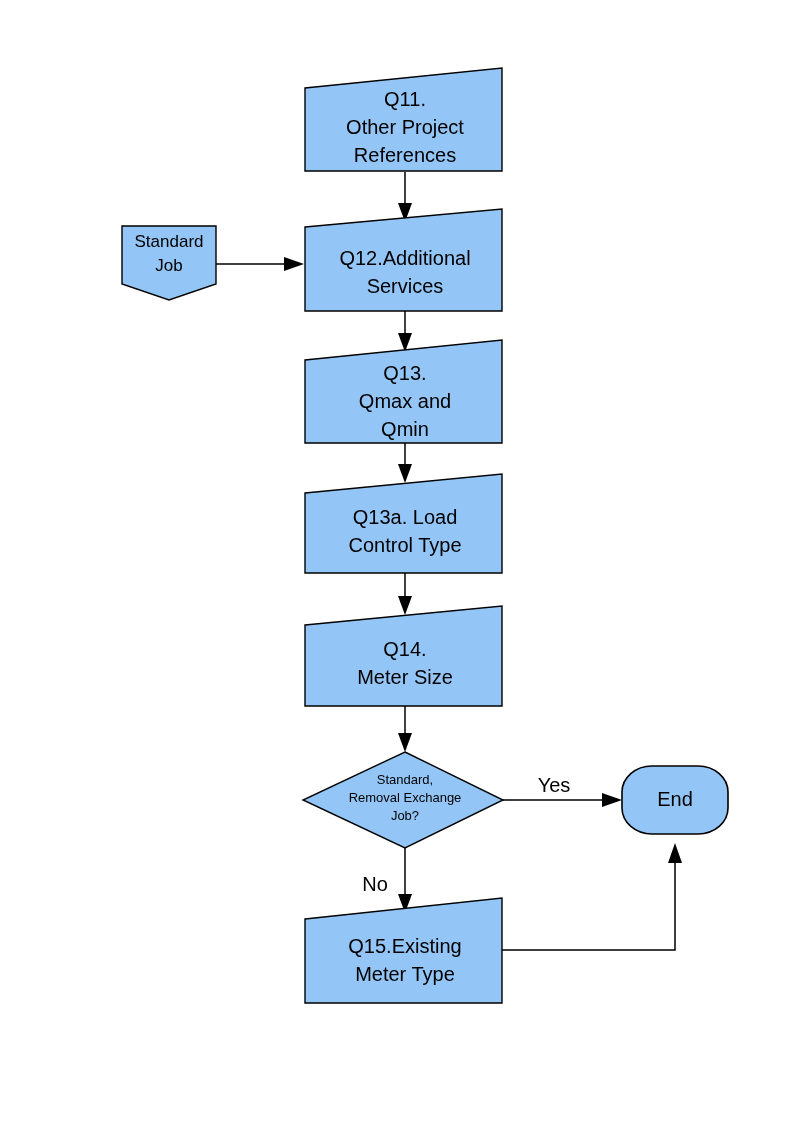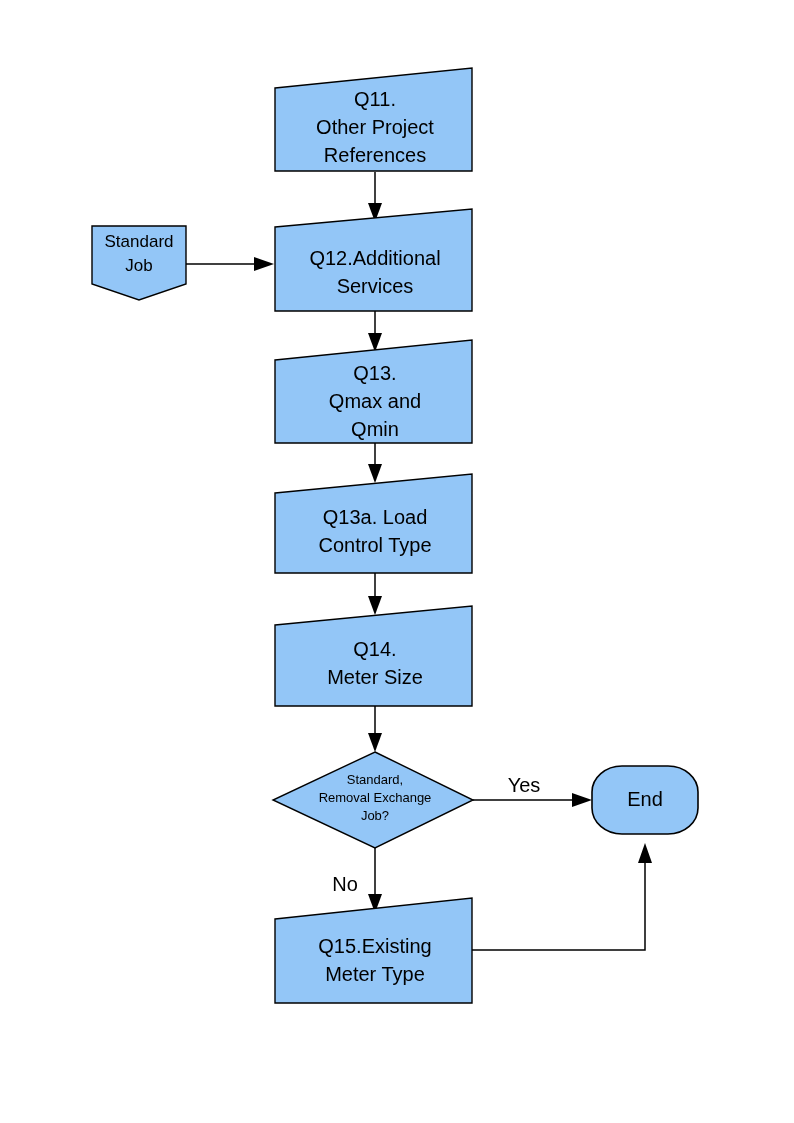--- a/index.html
+++ b/index.html
@@ -14,20 +14,21 @@
     font-family: "Liberation Sans", sans-serif;
     overflow: hidden;
     position: relative;
   }
   #flow-root {
     position: absolute;
     left: 0;
     top: 0;
     width: 754px;
     height: 1123px;
+    padding-left: 30px;
   }
   svg#flow-svg {
     display: block;
     width: 794px;
     height: 1123px;
   }
   .node-shape {
     fill: #93c6f7;
     stroke: #000000;
     stroke-width: 1.4;

